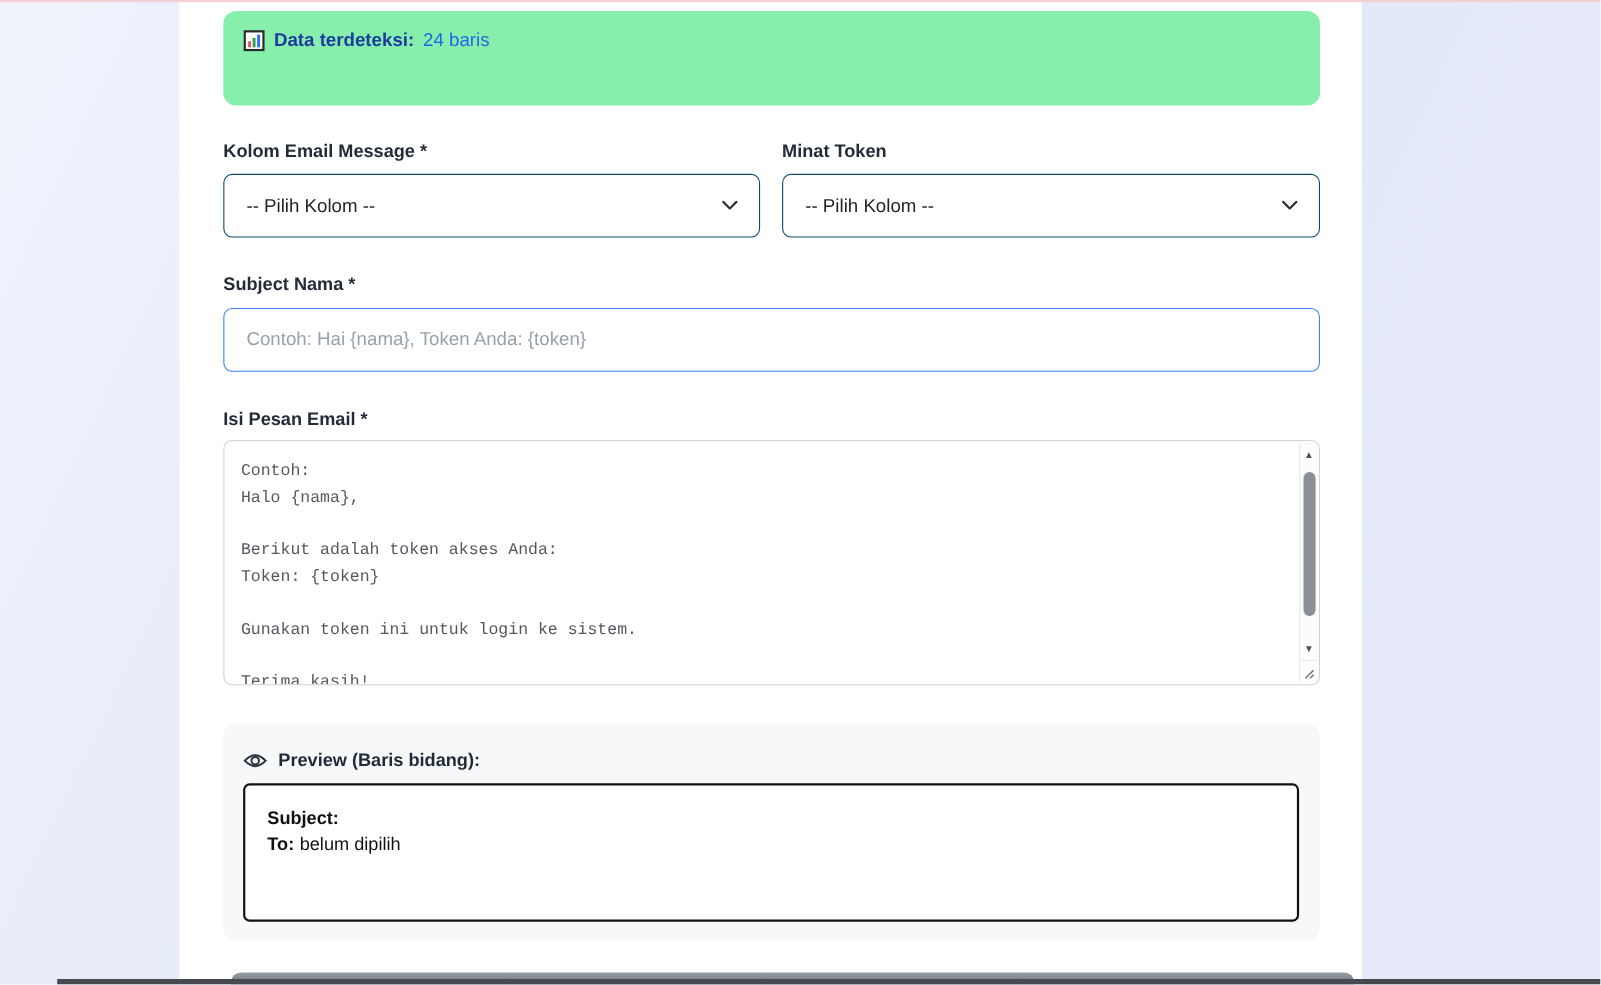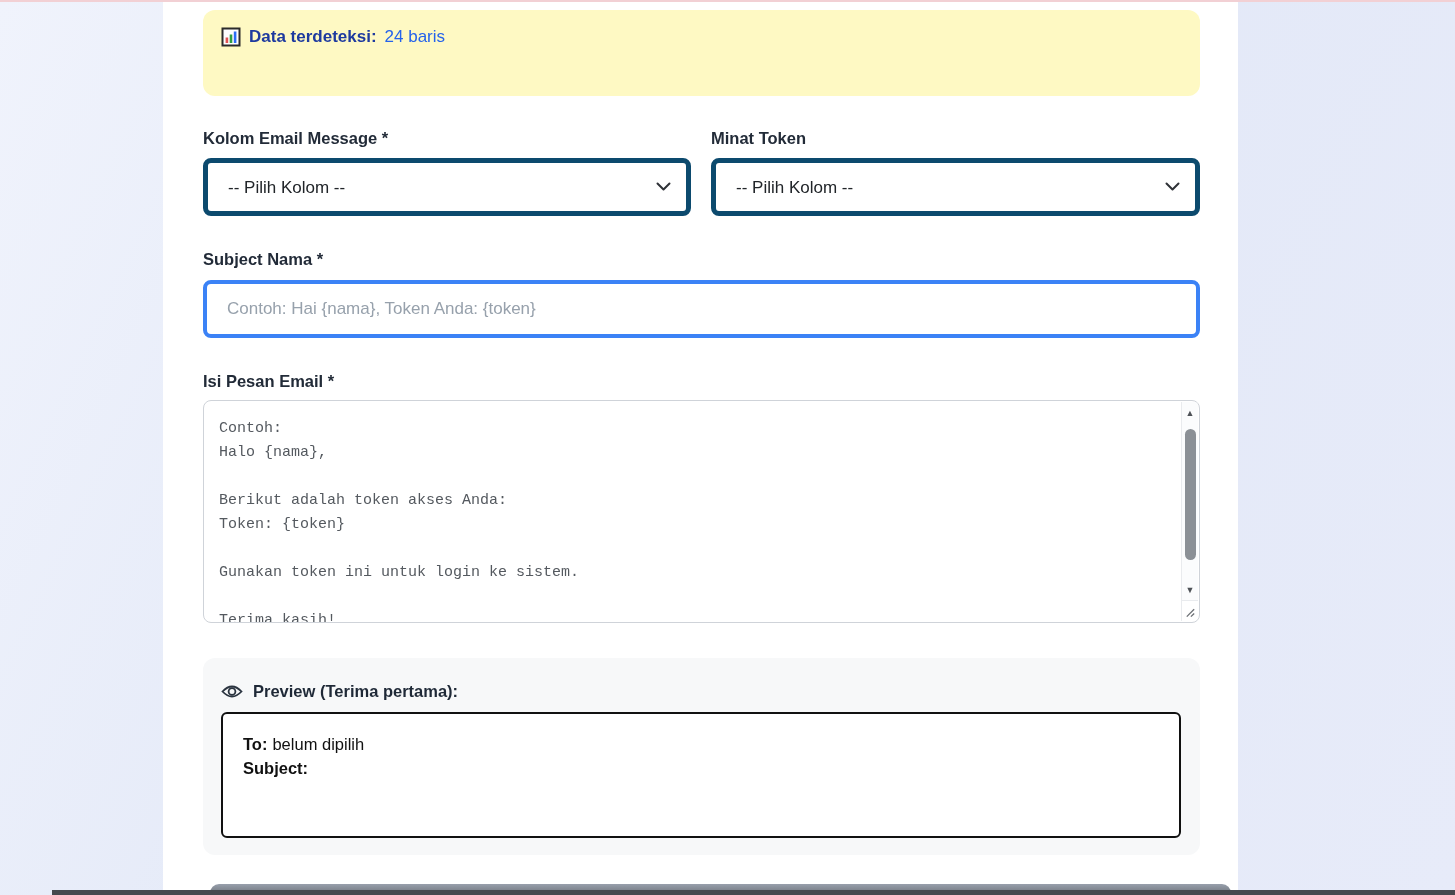--- a/index.html
+++ b/index.html
@@ -10,49 +10,49 @@
     position:relative;
   }
   .topline { position:absolute; top:0; left:0; width:100%; height:2px; background:#f2d0d4; z-index:6; }
   .card {
     position:absolute; left:163px; top:2px; width:1075px; height:893px;
     background:#ffffff;
   }
   
   .info-box {
     position:absolute; left:40px; top:8px; width:997px; height:86px;
-    background:#fef9c3; border-radius:12px; padding:17px 18px;
+    background:#86efac; border-radius:12px; padding:17px 18px;
   }
   .info-line1 { display:flex; align-items:center; gap:8px; font-size:17px; }
   .info-title { font-weight:700; color:#1e3a9f; }
   .info-count { color:#2563eb; }
   .info-line2 { margin-top:9px; font-size:14.5px; color:#3575f0; }
   .icon-chart { display:inline-flex; width:20px; height:20px; }
   
   .lbl { position:absolute; font-size:16.5px; font-weight:600; color:#222b38; white-space:nowrap; }
   .lbl-email   { left:40px;  top:127px; }
   .lbl-token   { left:548px; top:127px; }
   .lbl-subject { left:40px;  top:248px; }
   .lbl-message { left:40px;  top:370px; }
   
   .select-wrap { position:absolute; top:156px; height:58px; }
   .sw-email { left:40px;  width:488px; }
   .sw-token { left:548px; width:489px; }
   .sel {
     width:100%; height:100%;
     -webkit-appearance:none; -moz-appearance:none; appearance:none;
-    border:5px solid #0c4a6e; border-radius:8px; background:#fff;
+    border:1px solid #0c4a6e; border-radius:8px; background:#fff;
     font-family:inherit; font-size:17px; color:#212529; padding:0 40px 0 20px;
     outline:none;
   }
   .chev { position:absolute; right:20px; top:50%; transform:translateY(-50%); pointer-events:none; display:inline-flex; }
   
   .txt-subject {
     position:absolute; left:40px; top:278px; width:997px; height:58px;
-    border:4px solid #3b82f6; border-radius:8px; background:#fff;
+    border:1px solid #3b82f6; border-radius:8px; background:#fff;
     font-family:inherit; font-size:17px; color:#212529; padding:0 20px; outline:none;
   }
   .txt-subject::placeholder { color:#97a1ac; opacity:1; }
   
   .ta-wrap {
     position:absolute; left:40px; top:398px; width:997px; height:223px;
     border:1px solid #cfd3d9; border-radius:8px; background:#fff; overflow:hidden;
   }
   .ta {
     display:block; width:977px; height:100%; border:none; outline:none; resize:none;
@@ -166,28 +166,28 @@
   </div>
 
   <div class="preview">
     <div class="pv-head">
       <span style="display:inline-flex;">
         <svg width="22" height="17" viewBox="0 0 22 17">
           <path d="M1.5 8.5 Q11 -1.5 20.5 8.5 Q11 18.5 1.5 8.5 Z" fill="none" stroke="#2b3440" stroke-width="1.8"></path>
           <circle cx="11" cy="8.5" r="3.4" fill="none" stroke="#2b3440" stroke-width="1.8"></circle>
         </svg>
       </span>
-      <span>Preview (Terima pertama):</span>
+      <span>Preview (Baris bidang):</span>
     </div>
     <div class="pv-box">
       <div class="pv-line">
-        <span class="b">To:</span><span>belum dipilih</span>
+        <span class="b">Subject:</span><span></span>
       </div>
       <div class="pv-line">
-        <span class="b">Subject:</span><span></span>
+        <span class="b">To:</span><span>belum dipilih</span>
       </div>
     </div>
   </div>
 
   <div class="bottom-bar"></div>
 </div>
 
 <div class="bottom-dark"></div>
 
 </body></html>

